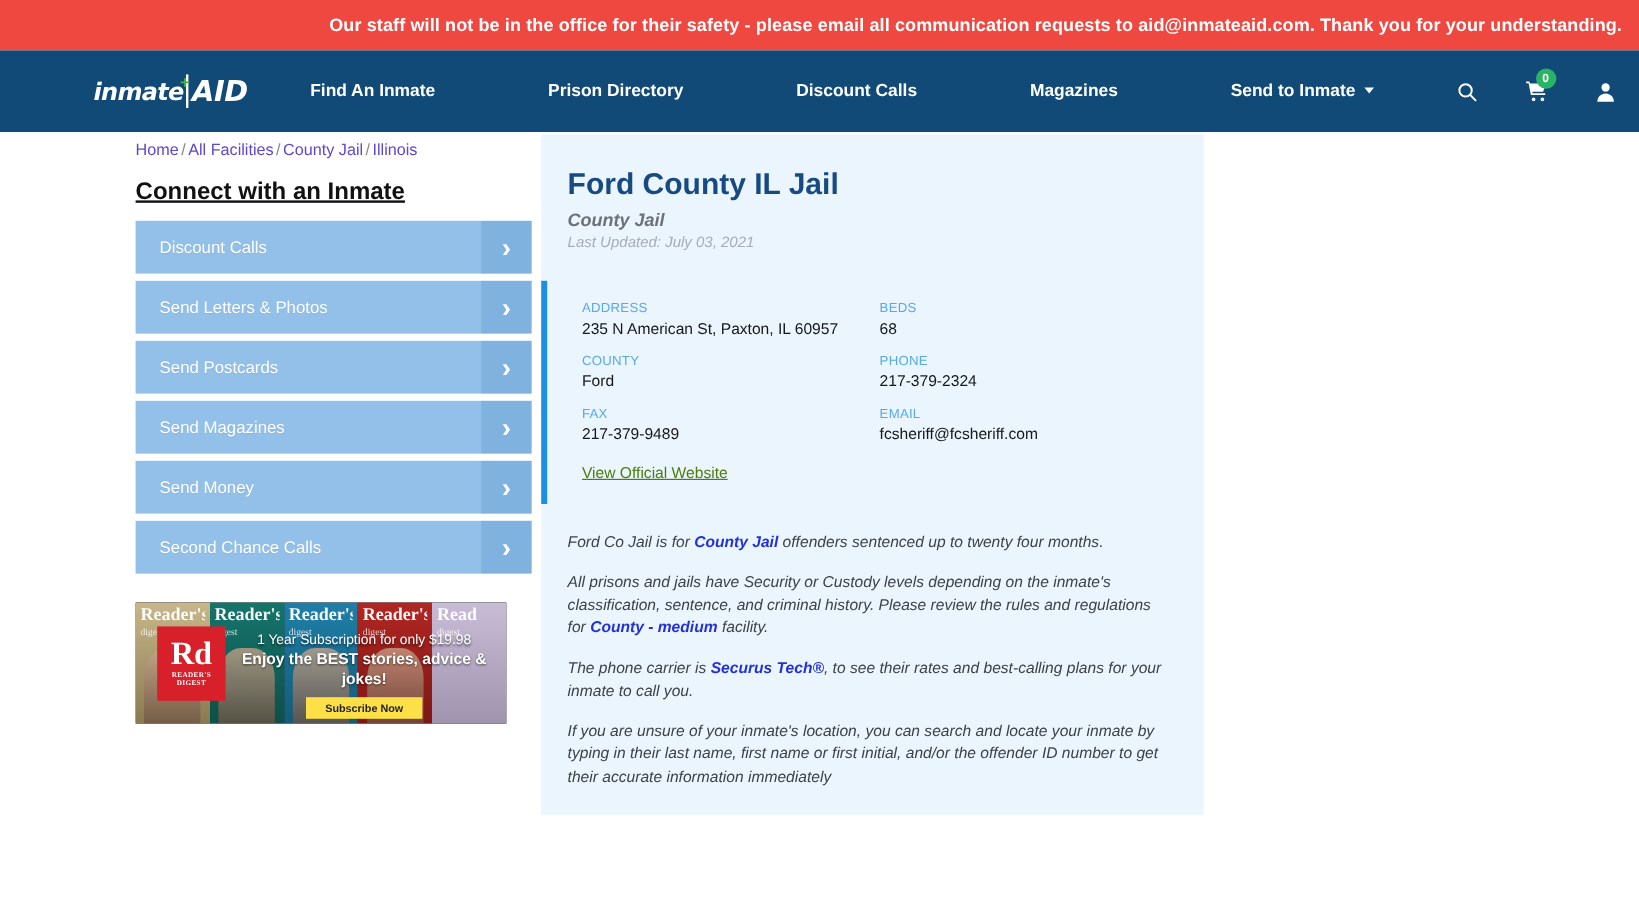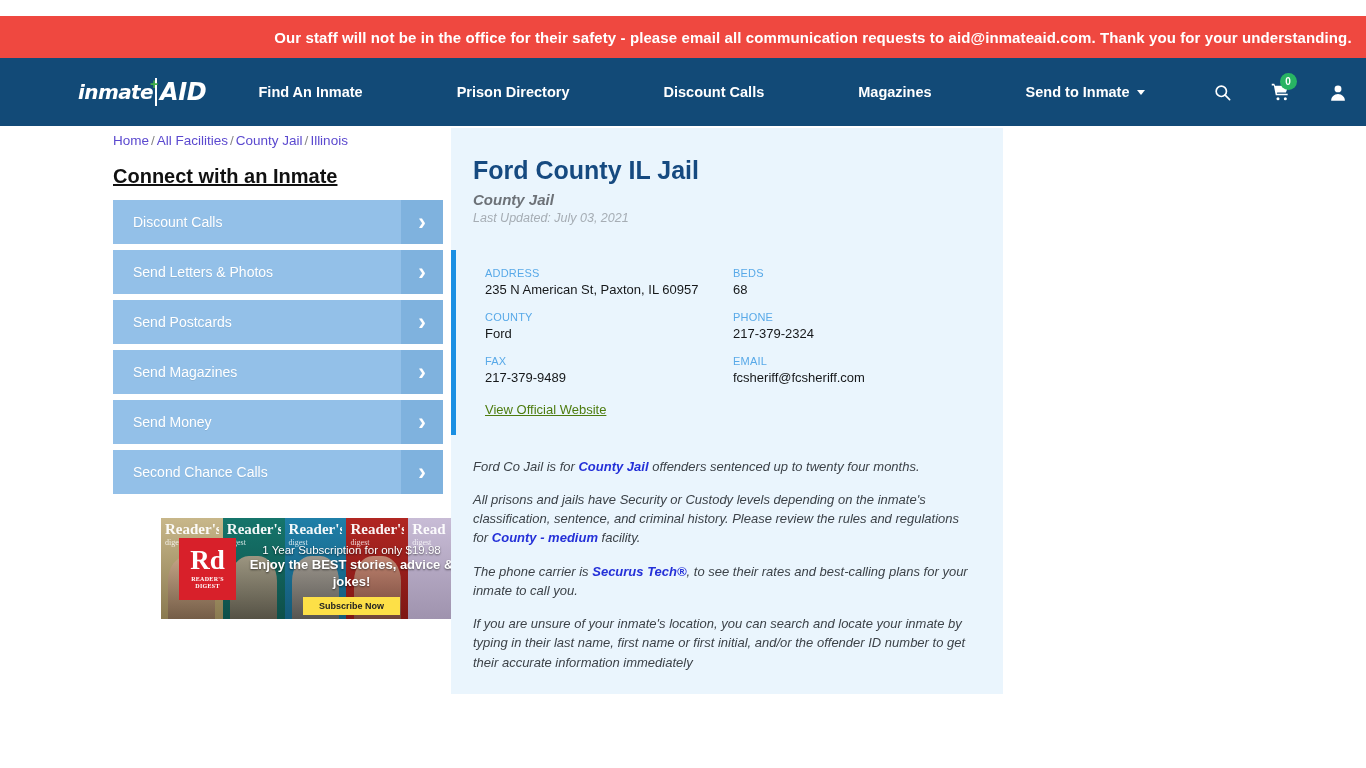--- a/index.html
+++ b/index.html
@@ -14,21 +14,20 @@
   
   .alert-banner {
     height: 42px;
     background: #ef4840;
     color: #ffffff;
     display: flex;
     align-items: center;
     justify-content: center;
     overflow: hidden;
     white-space: nowrap;
-    margin-top: 16px;
   }
   .alert-banner .alert-text {
     font-size: 15px;
     font-weight: bold;
     letter-spacing: .1px;
     padding-left: 260px;
   }
 
   
   .navbar {
@@ -194,21 +193,20 @@
   
   .ad-banner {
     position: relative;
     margin-top: 24px;
     width: 309px;
     height: 101px;
     overflow: hidden;
     cursor: pointer;
     background: #2d2d2d;
     display: flex;
-    margin-left: 48px;
   }
   .ad-strip { flex: 1; position: relative; }
   .s1 { background: linear-gradient(180deg,#c8b78a,#8a7a50); }
   .s2 { background: linear-gradient(180deg,#15756b,#0e4f49); }
   .s3 { background: linear-gradient(180deg,#1f7fa8,#145a78); }
   .s4 { background: linear-gradient(180deg,#b12622,#7d1714); }
   .s5 { background: linear-gradient(180deg,#c8bcd6,#9f93ae); }
   .ad-strip-title {
     position: absolute; top: 4px; left: 4px; right: 4px;
     color: #ffffff;

